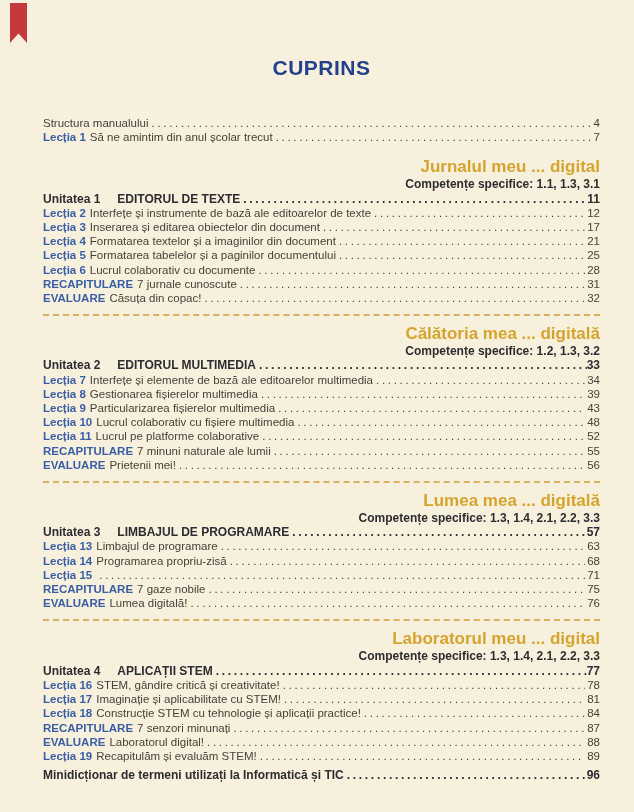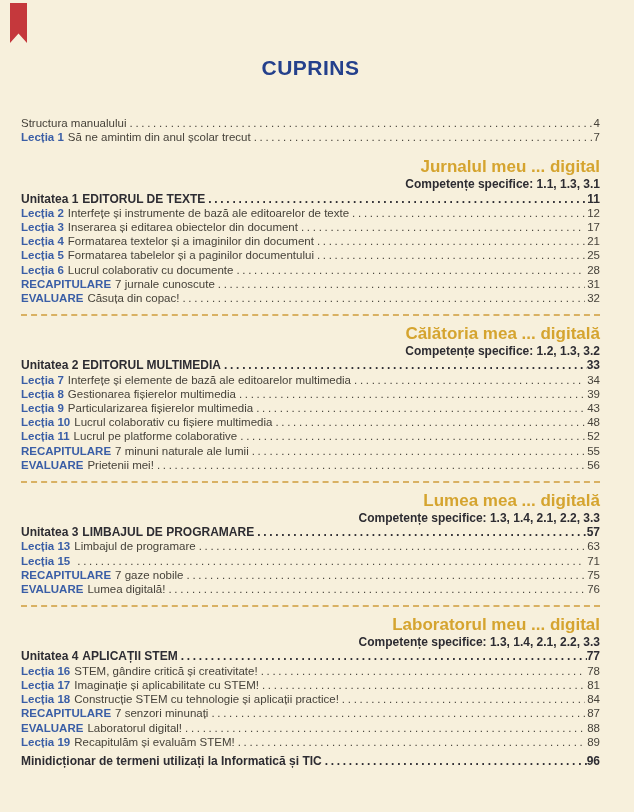--- a/index.html
+++ b/index.html
@@ -10,40 +10,40 @@
   .page{
     position:relative; width:634px; height:812px; background:var(--bg);
     overflow:hidden; font-family:"Liberation Sans",sans-serif;
     -webkit-font-smoothing:antialiased;
   }
   .bookmark{
     position:absolute; left:10px; top:3px; width:17px; height:40px;
     background:var(--red);
     clip-path:polygon(0 0,100% 0,100% 100%,50% 76%,0 100%);
   }
-  .content{padding:56px 34px 0 21px;}
+  .content{padding:56px 34px 0 43px;}
   h1.title{
     margin:0 0 16px; text-align:center; font-size:21px; line-height:24px;
     font-weight:bold; letter-spacing:.5px; color:var(--navy);
   }
   .row{
     display:flex; align-items:baseline; line-height:14.2px;
     font-size:11.5px; color:var(--text);
   }
   .prefix{color:var(--blue); font-weight:bold; margin-right:4px; white-space:nowrap;}
   .prefix:empty{display:none;}
   .label{white-space:nowrap;}
   .dots{flex:1 1 auto; min-width:0; overflow:hidden; white-space:nowrap; margin:0 2px 0 3px;}
   .dots::after{
     letter-spacing:2.7px;
     content:"........................................................................................................................................................................";
   }
   .pagenum{white-space:nowrap;}
   .row.unit,.row.strong{font-weight:bold; color:var(--dark); font-size:12px;}
-  .row.unit .prefix{color:var(--dark); margin-right:4px;text-align:center;}
+  .row.unit .prefix{color:var(--dark); margin-right:17px;text-align:center;}
   .row.unit .dots,.row.strong .dots{letter-spacing:2.2px; margin-right:0;}
   .intro{margin-bottom:12px;margin-top:36px;}
   .heading{
     margin:0; text-align:right; color:var(--gold); font-size:17px;
     line-height:21px; font-weight:bold;
   }
   .competente{
     text-align:right; font-weight:bold; color:var(--dark);
     font-size:12px; line-height:14.2px;
   }
@@ -187,20 +187,26 @@
     <span class="dots"></span>
     <span class="pagenum">57</span>
   </div>
           <div class="row">
     <span class="prefix">Lecția 13</span>
     <span class="label">Limbajul de programare</span>
     <span class="dots"></span>
     <span class="pagenum">63</span>
   </div>
           <div class="row">
+    <span class="prefix">Lecția 14</span>
+    <span class="label">Programarea propriu-zisă</span>
+    <span class="dots"></span>
+    <span class="pagenum">68</span>
+  </div>
+          <div class="row">
     <span class="prefix">Lecția 15</span>
     <span class="dots"></span>
     <span class="pagenum">71</span>
   </div>
           <div class="row">
     <span class="prefix">RECAPITULARE</span>
     <span class="label">7 gaze nobile</span>
     <span class="dots"></span>
     <span class="pagenum">75</span>
   </div>

